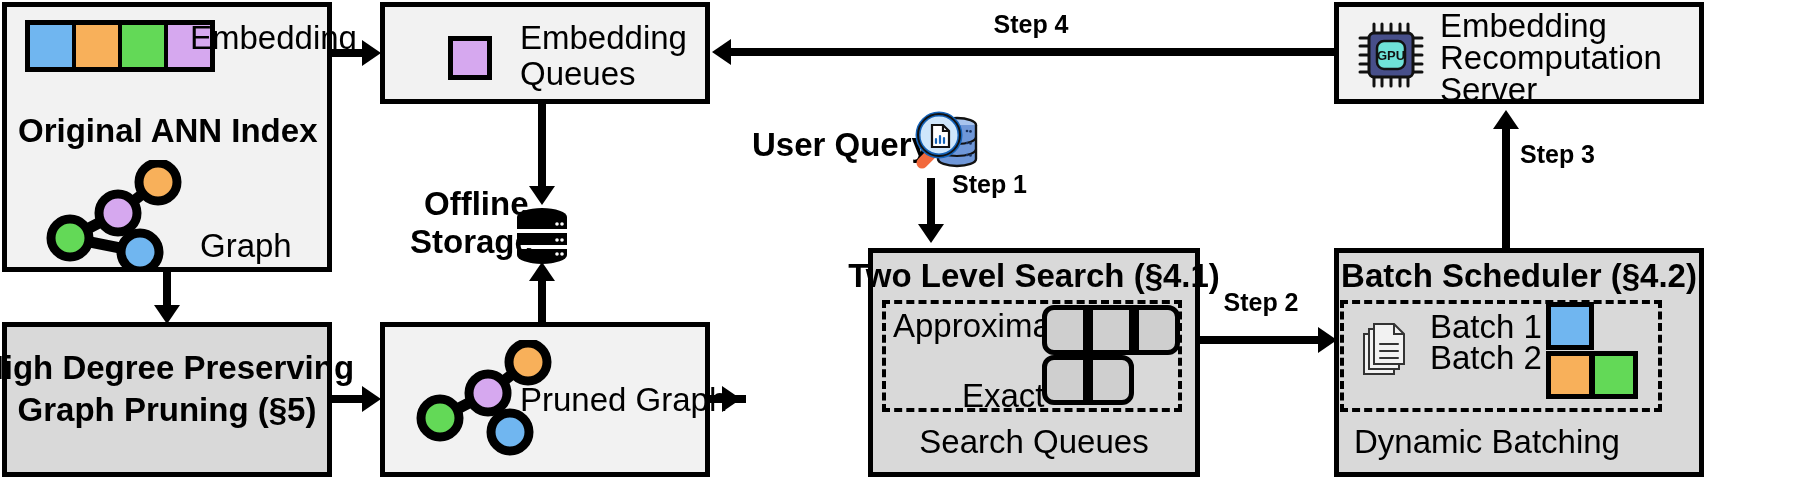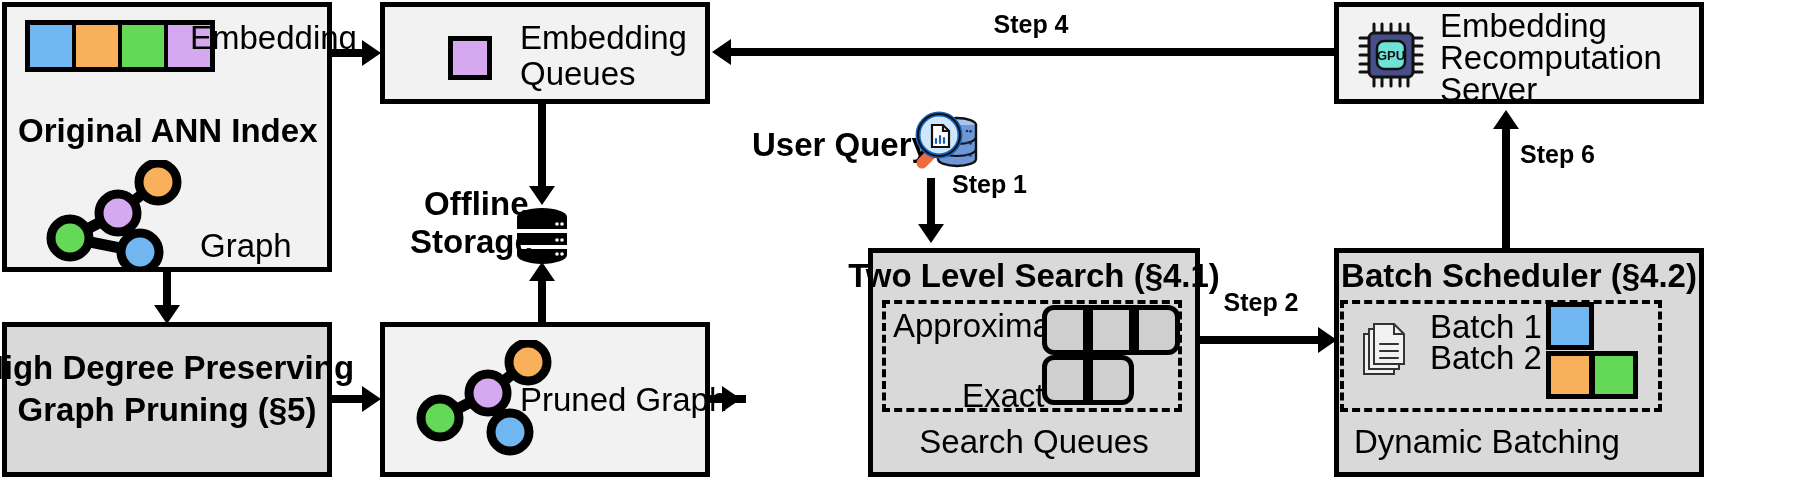--- a/index.html
+++ b/index.html
@@ -225,21 +225,21 @@
 <div class="sq" style="left:1546px;top:302px;width:48px;height:48px;background:#70b6f0;"></div>
 
 <div class="lbl t-reg" style="left:1430px;top:340px;">Batch 2</div>
 <div class="sq" style="left:1546px;top:351px;width:48px;height:48px;background:#f8b05a;"></div>
 <div class="sq" style="left:1590px;top:351px;width:48px;height:48px;background:#63d957;"></div>
 
 <div class="lbl t-reg c" style="left:1334px;top:424px;width:306px;">Dynamic Batching</div>
 
 <div class="ln" style="left:1502px;top:126px;width:8px;height:122px;"></div>
 <div class="ah up" style="left:1493px;top:110px;"></div>
-<div class="lbl t-step" style="left:1520px;top:140px;">Step 6</div>
+<div class="lbl t-step" style="left:1520px;top:140px;">Step 3</div>
 
 <div class="box" style="left:1334px;top:2px;width:370px;height:102px;"></div>
 
 <svg class="abs" style="left:1358px;top:22px;width:66px;height:66px;" viewBox="0 0 66 66">
   <g stroke="#111" stroke-width="3" stroke-linecap="round">
     <line x1="16" y1="2" x2="16" y2="12"></line>
       <line x1="24" y1="2" x2="24" y2="12"></line>
     <line x1="33" y1="2" x2="33" y2="12"></line>
       <line x1="42" y1="2" x2="42" y2="12"></line>
     <line x1="50" y1="2" x2="50" y2="12"></line>

